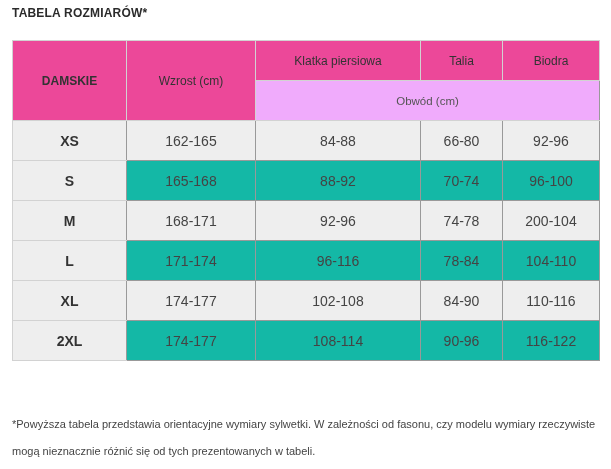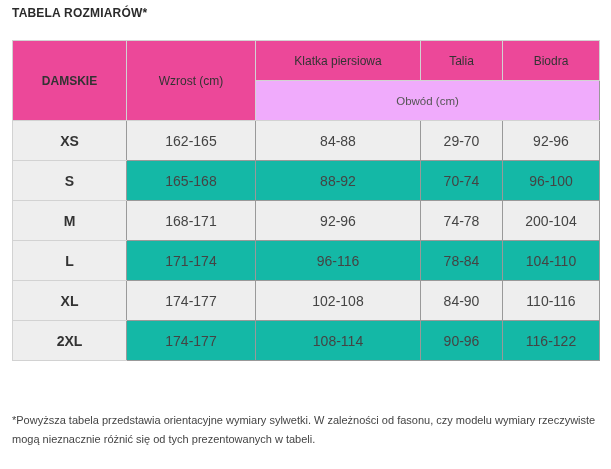--- a/index.html
+++ b/index.html
@@ -7,21 +7,21 @@
   .title { position: absolute; left: 12px; top: 6px; font-size: 12px; font-weight: bold; color: #2b2b2b; letter-spacing: 0.2px; }
   table { position: absolute; left: 12px; top: 40px; border-collapse: collapse; width: 587px; table-layout: fixed; }
   td { text-align: center; vertical-align: middle; font-size: 14px; color: #444; border: 1px solid #999; height: 39px; padding: 0; }
   .hdr td { background: #ec4899; border-color: #d2d2d2; font-size: 12px; color: #333; }
   .hdr td.size-hdr { font-weight: bold; }
   td.sub { background: #f0abfc; color: #555; font-size: 11.5px; border-color: #d2d2d2; border-right-color: #999; }
   td.size { background: #eeeeee; font-weight: bold; color: #333; border-color: #d2d2d2; border-right-color: #999; }
   tr.g td { background: #eeeeee; }
   tr.w td { background: #14b8a6; }
   tr.w td.size { background: #eeeeee; }
-  .note { position: absolute; left: 12px; top: 411px; width: 590px; font-size: 11px; line-height: 19px; color: #444; }
+  .note { position: absolute; left: 12px; top: 411px; width: 590px; font-size: 11px; line-height: 27px; color: #444; }
 </style>
 </head>
 <body>
 
 <div class="title">TABELA ROZMIARÓW*</div>
 
 <table>
   <colgroup>
     <col style="width:114px">
       <col style="width:129px">
@@ -37,21 +37,21 @@
     <td>Talia</td>
     <td>Biodra</td>
   </tr>
   <tr>
     <td colspan="3" class="sub">Obwód (cm)</td>
   </tr>
   <tr class="g">
     <td class="size">XS</td>
     <td>162-165</td>
     <td>84-88</td>
-    <td>29-70</td>
+    <td>66-80</td>
     <td>92-96</td>
   </tr>
   <tr class="w">
     <td class="size">S</td>
     <td>165-168</td>
     <td>88-92</td>
     <td>70-74</td>
     <td>96-100</td>
   </tr>
   <tr class="g">

